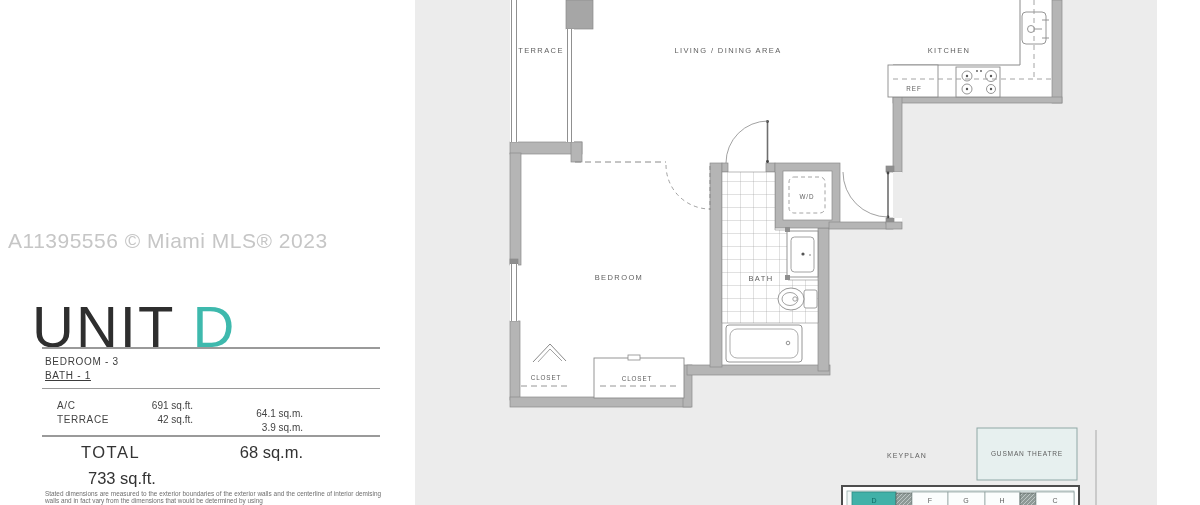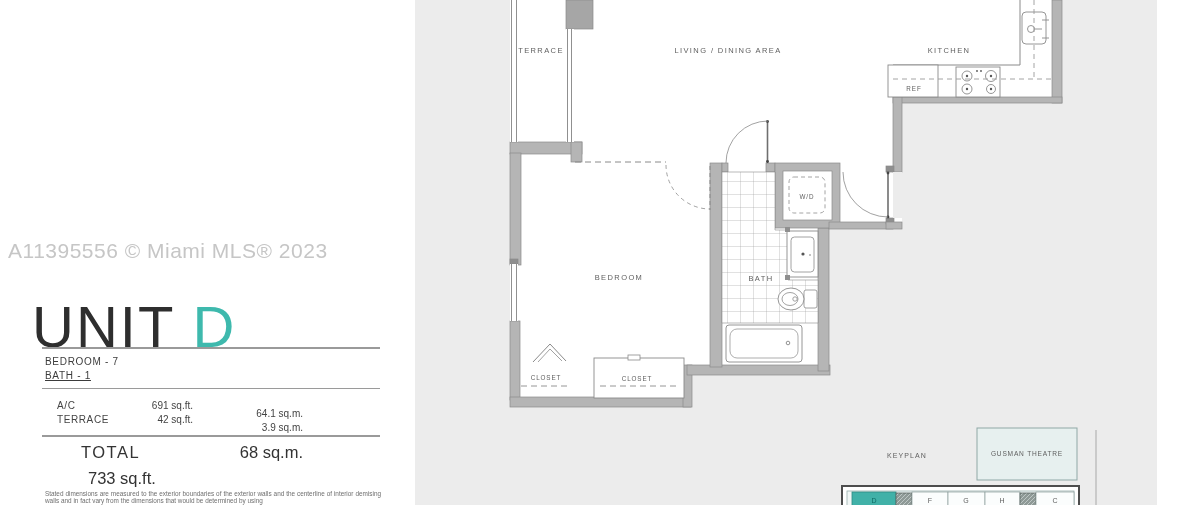--- a/index.html
+++ b/index.html
@@ -10,21 +10,21 @@
   }
   .page{position:absolute;inset:0;width:1200px;height:423px;}
   svg{position:absolute;left:0;top:0;}
   svg text{font-family:"Liberation Sans", sans-serif;fill:#606060;}
   .plan-label{font-size:7.5px;letter-spacing:1.4px;}
   .plan-label-sm{font-size:6.3px;letter-spacing:0.9px;}
   .key-letter{font-size:7px;letter-spacing:0;}
 
   .info-panel{position:absolute;left:0;top:0;width:415px;height:505px;background:#fff;}
   .watermark{
-    position:absolute;left:8px;top:239px;font-size:21px;color:#c6c6c6;
+    position:absolute;left:8px;top:229px;font-size:21px;color:#c6c6c6;
     letter-spacing:0.5px;white-space:nowrap;
   }
   .unit-title{
     position:absolute;left:32px;top:293px;font-size:58px;font-weight:300;
     letter-spacing:2px;color:#2e2e2e;white-space:nowrap;
   }
   .unit-title .letter{color:#3eb9ad;}
   .rule{position:absolute;left:42px;width:338px;height:2px;background:#9a9a9a;}
   .rule1{top:347px;}
   .rule2{top:388px;height:1px;}
@@ -226,21 +226,21 @@
     </g>
   </svg>
 
   <div class="info-panel">
     <div class="watermark">A11395556 © Miami MLS® 2023</div>
 
     <div class="unit-title"><span>UNIT </span><span class="letter">D</span></div>
 
     <div class="rule rule1"></div>
 
-    <div class="bedbath bb1">BEDROOM - 7</div>
+    <div class="bedbath bb1">BEDROOM - 3</div>
     <div class="bedbath bb2">BATH - 1</div>
 
     <div class="rule rule2"></div>
 
     <div class="trow r-ac">
       <span class="lbl">A/C</span>
       <span class="sqft">691 sq.ft.</span>
       <span class="sqm">64.1 sq.m.</span>
     </div>
     <div class="trow r-terr">

